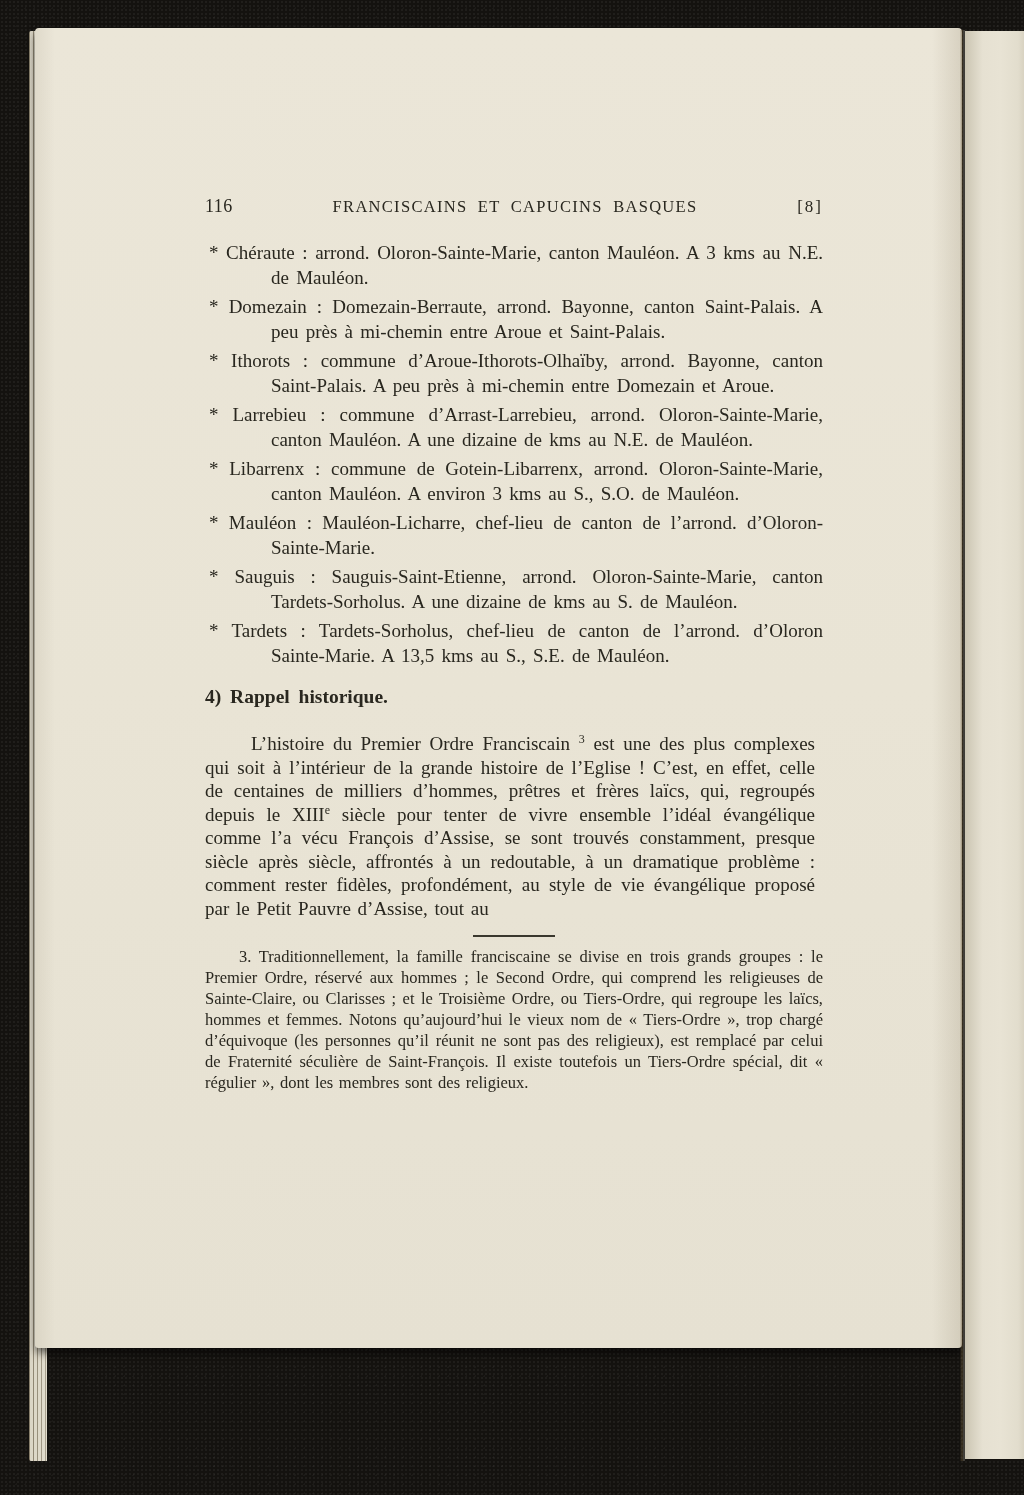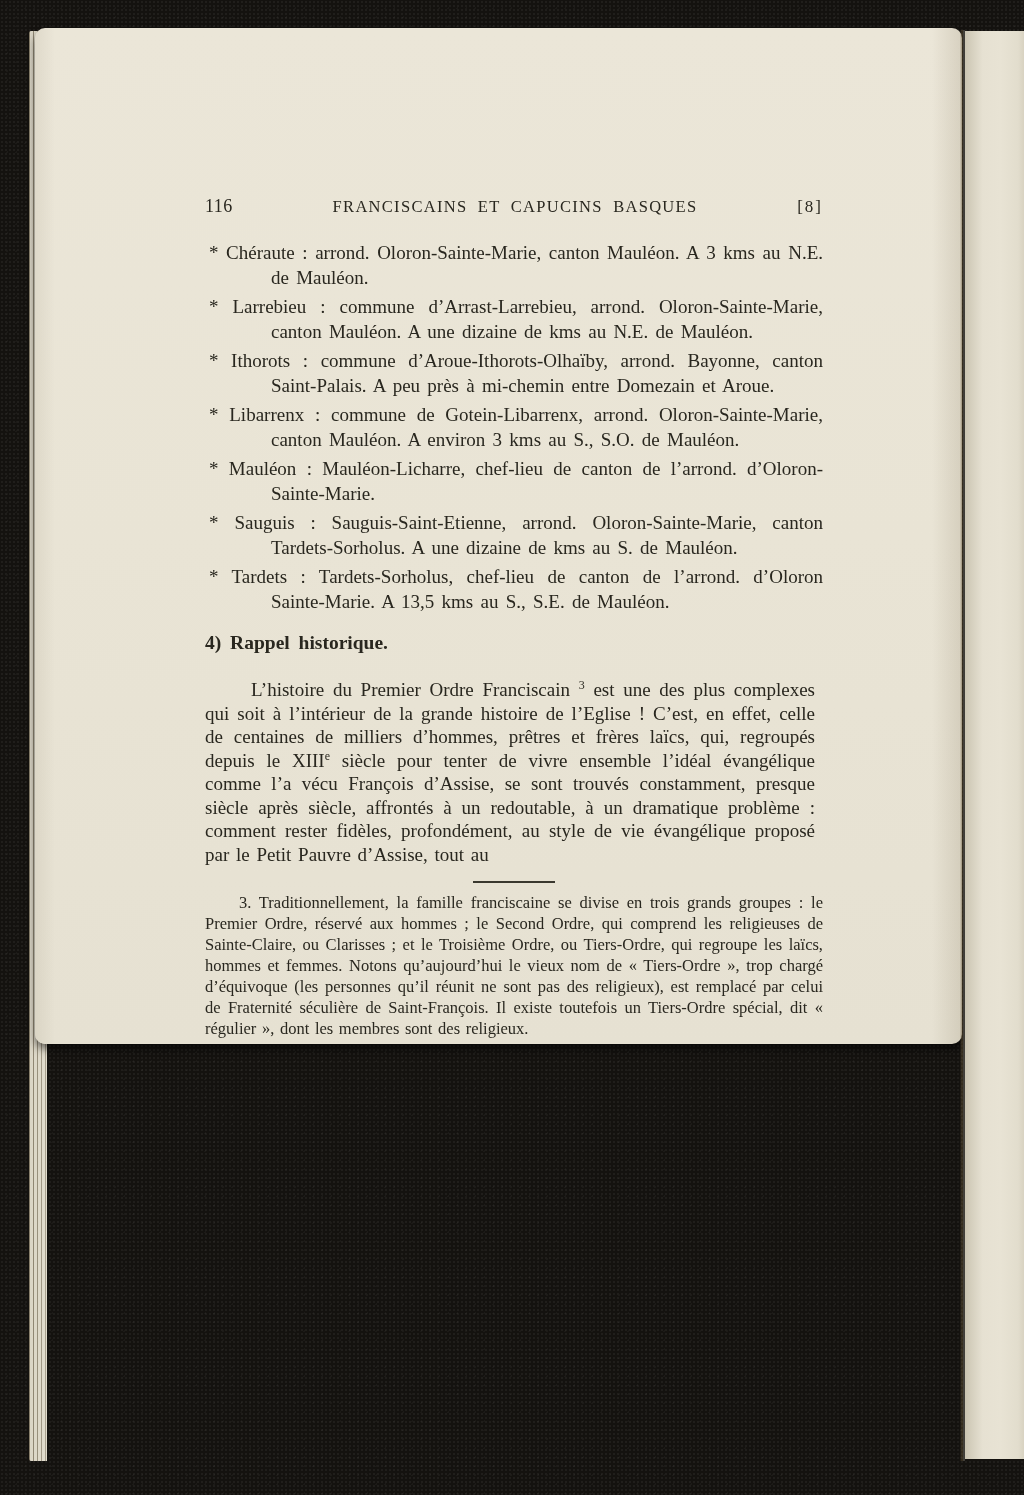--- a/index.html
+++ b/index.html
@@ -30,27 +30,27 @@
         rgba(110,100,80,0.45) 0 1px,
         rgba(225,220,205,0.9) 1px 4px),
       linear-gradient(90deg, #9a927e, #ddd8c8);
     border-radius: 2px 0 0 2px;
   }
 
   
   .page {
     position: absolute;
     left: 35px; top: 28px;
-    width: 927px; height: 1016px;
+    width: 927px; height: 1320px;
     background:
       linear-gradient(90deg, rgba(115,105,80,0.10) 0, rgba(115,105,80,0) 20px),
       linear-gradient(270deg, rgba(110,95,65,0.16) 0, rgba(110,95,65,0) 30px),
       linear-gradient(180deg, #ebe6d8 0%, #e9e4d5 50%, #e6e1d2 100%);
     box-shadow: 0 5px 9px rgba(0,0,0,0.55);
-    border-radius: 10px;
+    border-radius: 4px;
   }
 
   
   .gutter {
     position: absolute;
     left: 960px; top: 30px;
     width: 5px; height: 1431px;
     background: linear-gradient(90deg,
       rgba(100,85,55,0.05),
       rgba(100,85,55,0.55) 45%,
@@ -141,22 +141,23 @@
   <div class="content">
 
     <div class="header-row">
       <span class="pgnum">116</span>
       <span class="runtitle">FRANCISCAINS ET CAPUCINS BASQUES</span>
       <span class="bracket">[8]</span>
     </div>
 
     <div class="place-list">
       <p class="entry">* Chéraute : arrond. Oloron-Sainte-Marie, canton Mauléon. A 3 kms au N.E. de Mauléon.</p>
+      <p class="entry">* Domezain : Domezain-Berraute, arrond. Bayonne, canton Saint-Palais. A peu près à mi-chemin entre Aroue et Saint-Palais.</p>
+      <p class="entry">* Ithorots : commune d’Aroue-Ithorots-Olhaïby, arrond. Bayonne, canton Saint-Palais. A peu près à mi-chemin entre Domezain et Aroue.</p>
       <p class="entry">* Larrebieu : commune d’Arrast-Larrebieu, arrond. Oloron-Sainte-Marie, canton Mauléon. A une dizaine de kms au N.E. de Mauléon.</p>
-      <p class="entry">* Ithorots : commune d’Aroue-Ithorots-Olhaïby, arrond. Bayonne, canton Saint-Palais. A peu près à mi-chemin entre Domezain et Aroue.</p>
       <p class="entry">* Libarrenx : commune de Gotein-Libarrenx, arrond. Oloron-Sainte-Marie, canton Mauléon. A environ 3 kms au S., S.O. de Mauléon.</p>
       <p class="entry">* Mauléon : Mauléon-Licharre, chef-lieu de canton de l’arrond. d’Oloron-Sainte-Marie.</p>
       <p class="entry">* Sauguis : Sauguis-Saint-Etienne, arrond. Oloron-Sainte-Marie, canton Tardets-Sorholus. A une dizaine de kms au S. de Mauléon.</p>
       <p class="entry">* Tardets : Tardets-Sorholus, chef-lieu de canton de l’arrond. d’Oloron Sainte-Marie. A 13,5 kms au S., S.E. de Mauléon.</p>
     </div>
 
     <div class="section-heading">4) Rappel historique.</div>
 
     <p class="para"><span>L’histoire du Premier Ordre Franciscain</span> <sup class="fn-ref">3</sup> <span>est une des plus complexes qui soit à l’intérieur de la grande histoire de l’Eglise ! C’est, en effet, celle de centaines de milliers d’hommes, prêtres et frères laïcs, qui, regroupés depuis le</span> <span>XIII</span><sup class="ord">e</sup> <span>siècle pour tenter de vivre ensemble l’idéal évangélique comme l’a vécu François d’Assise, se sont trouvés constamment, presque siècle après siècle, affrontés à un redoutable, à un dramatique problème : comment rester fidèles, profondément, au style de vie évangélique proposé par le Petit Pauvre d’Assise, tout au</span></p>
 

